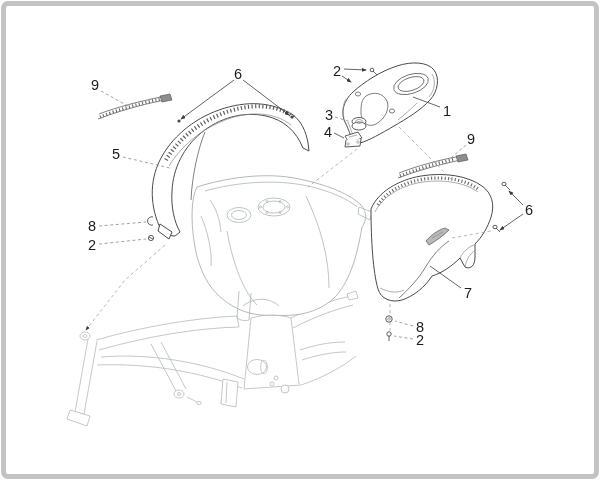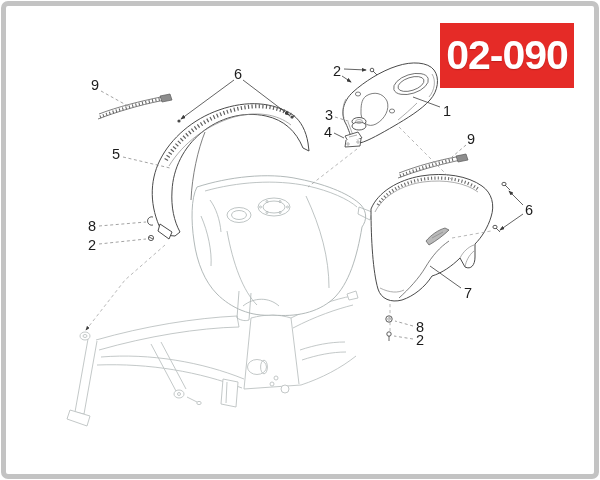--- a/index.html
+++ b/index.html
@@ -257,18 +257,15 @@
       <text class="callout" x="116" y="155">5</text>
       <text class="callout" x="529" y="211">6</text>
       <text class="callout" x="92" y="227">8</text>
       <text class="callout" x="92" y="246">2</text>
       <text class="callout" x="468" y="294">7</text>
       <text class="callout" x="420" y="328">8</text>
       <text class="callout" x="420" y="341">2</text>
     </g>
   </svg>
 
-  <div class="code-badge">
-    <span>02-090</span>
-  </div>
 
   <div class="page-frame"></div>
 </div>
 
 </body></html>

